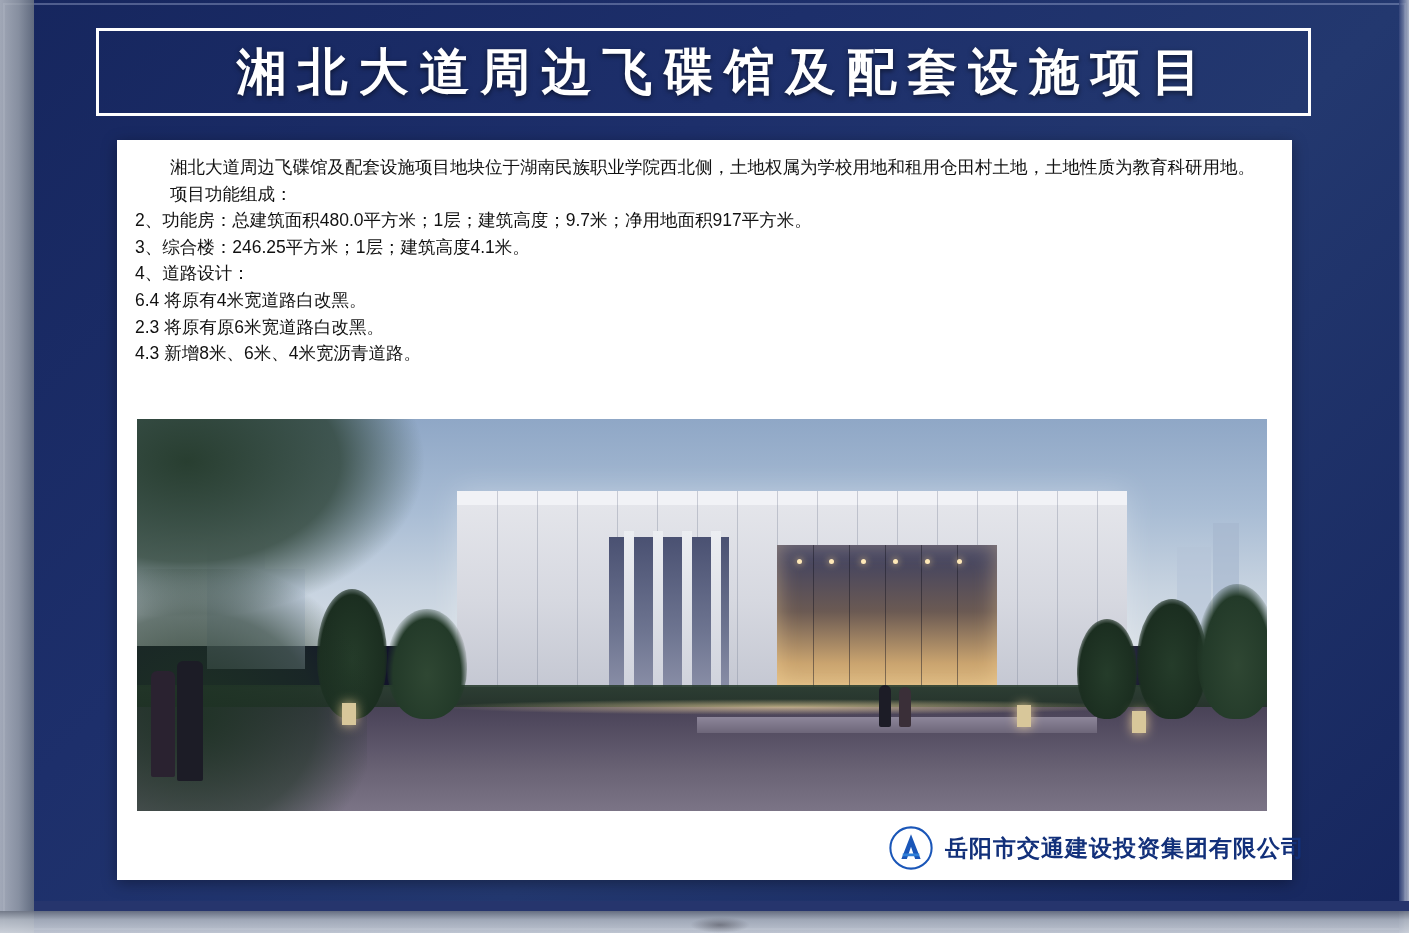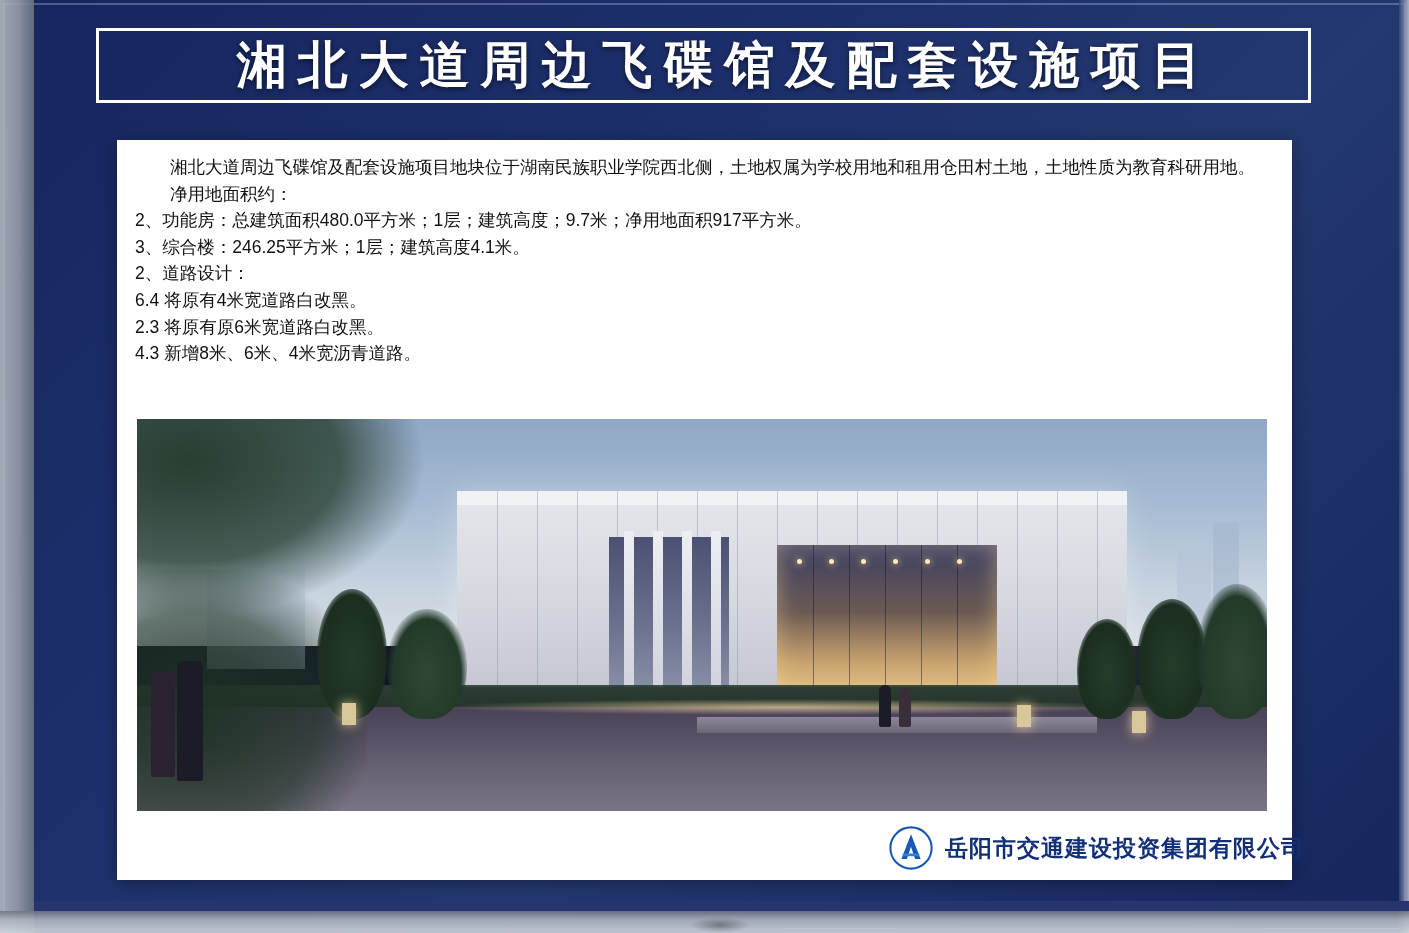--- a/index.html
+++ b/index.html
@@ -58,21 +58,21 @@
     right: 0; top: 0;
     width: 10px; height: 933px;
     background: linear-gradient(90deg,#35467c 0%,#c9cfda 100%);
     opacity: .8;
   }
 
   
   #title-band {
     position: absolute;
     left: 96px; top: 28px;
-    width: 1215px; height: 75px;
+    width: 1215px; height: 88px;
     border: 3px solid #ffffff;
     display: flex;
     align-items: center;
     justify-content: center;
     background: transparent;
     padding-left: 31px;
   }
   #title {
     color: #ffffff;
     font-size: 50px;
@@ -236,24 +236,24 @@
   <div class="shadow-oval"></div>
 
   <div id="title-band">
     <div id="title">湘北大道周边飞碟馆及配套设施项目</div>
   </div>
 
   <div id="card">
 
     <div id="body-text">
       <p class="para-indent">湘北大道周边飞碟馆及配套设施项目地块位于湖南民族职业学院西北侧，土地权属为学校用地和租用仓田村土地，土地性质为教育科研用地。</p>
-      <p class="para-indent">净用地面积约：</p>
+      <p class="para-indent">项目功能组成：</p>
       <p>2、功能房：总建筑面积480.0平方米；1层；建筑高度；9.7米；净用地面积917平方米。</p>
       <p>3、综合楼：246.25平方米；1层；建筑高度4.1米。</p>
-      <p>2、道路设计：</p>
+      <p>4、道路设计：</p>
       <p>6.4 将原有4米宽道路白改黑。</p>
       <p>2.3 将原有原6米宽道路白改黑。</p>
       <p>4.3 新增8米、6米、4米宽沥青道路。</p>
     </div>
 
     <div id="footer" style="left:772px; top:686px;">
       <svg id="logo-mark" viewBox="0 0 64 64">
         <circle cx="32" cy="32" r="30" fill="none" stroke="#1a56b8" stroke-width="3"></circle>
         <path d="M32 12 L46 48 L38 48 L32 30 L26 48 L18 48 Z" fill="#1a56b8"></path>
         <rect x="20" y="40" width="24" height="4" fill="#2f7fd8"></rect>

